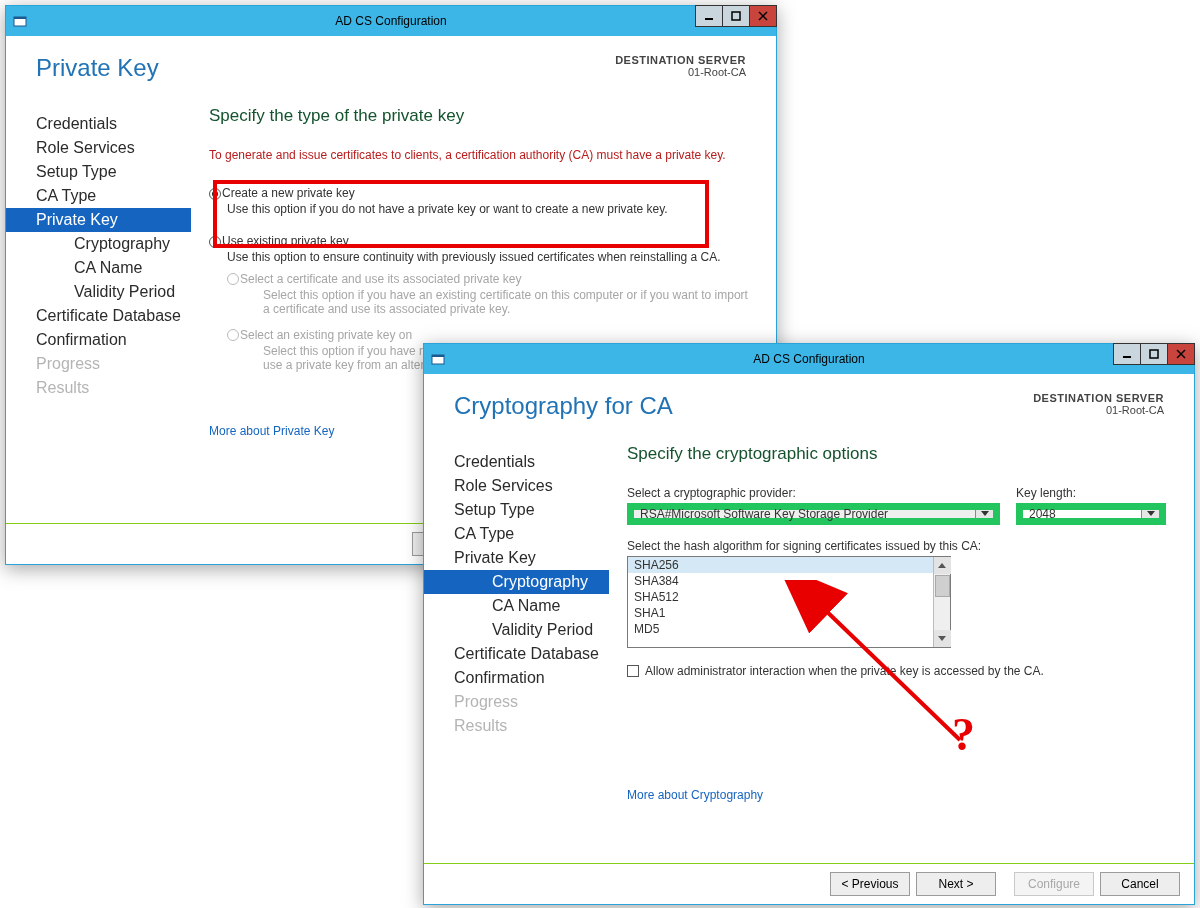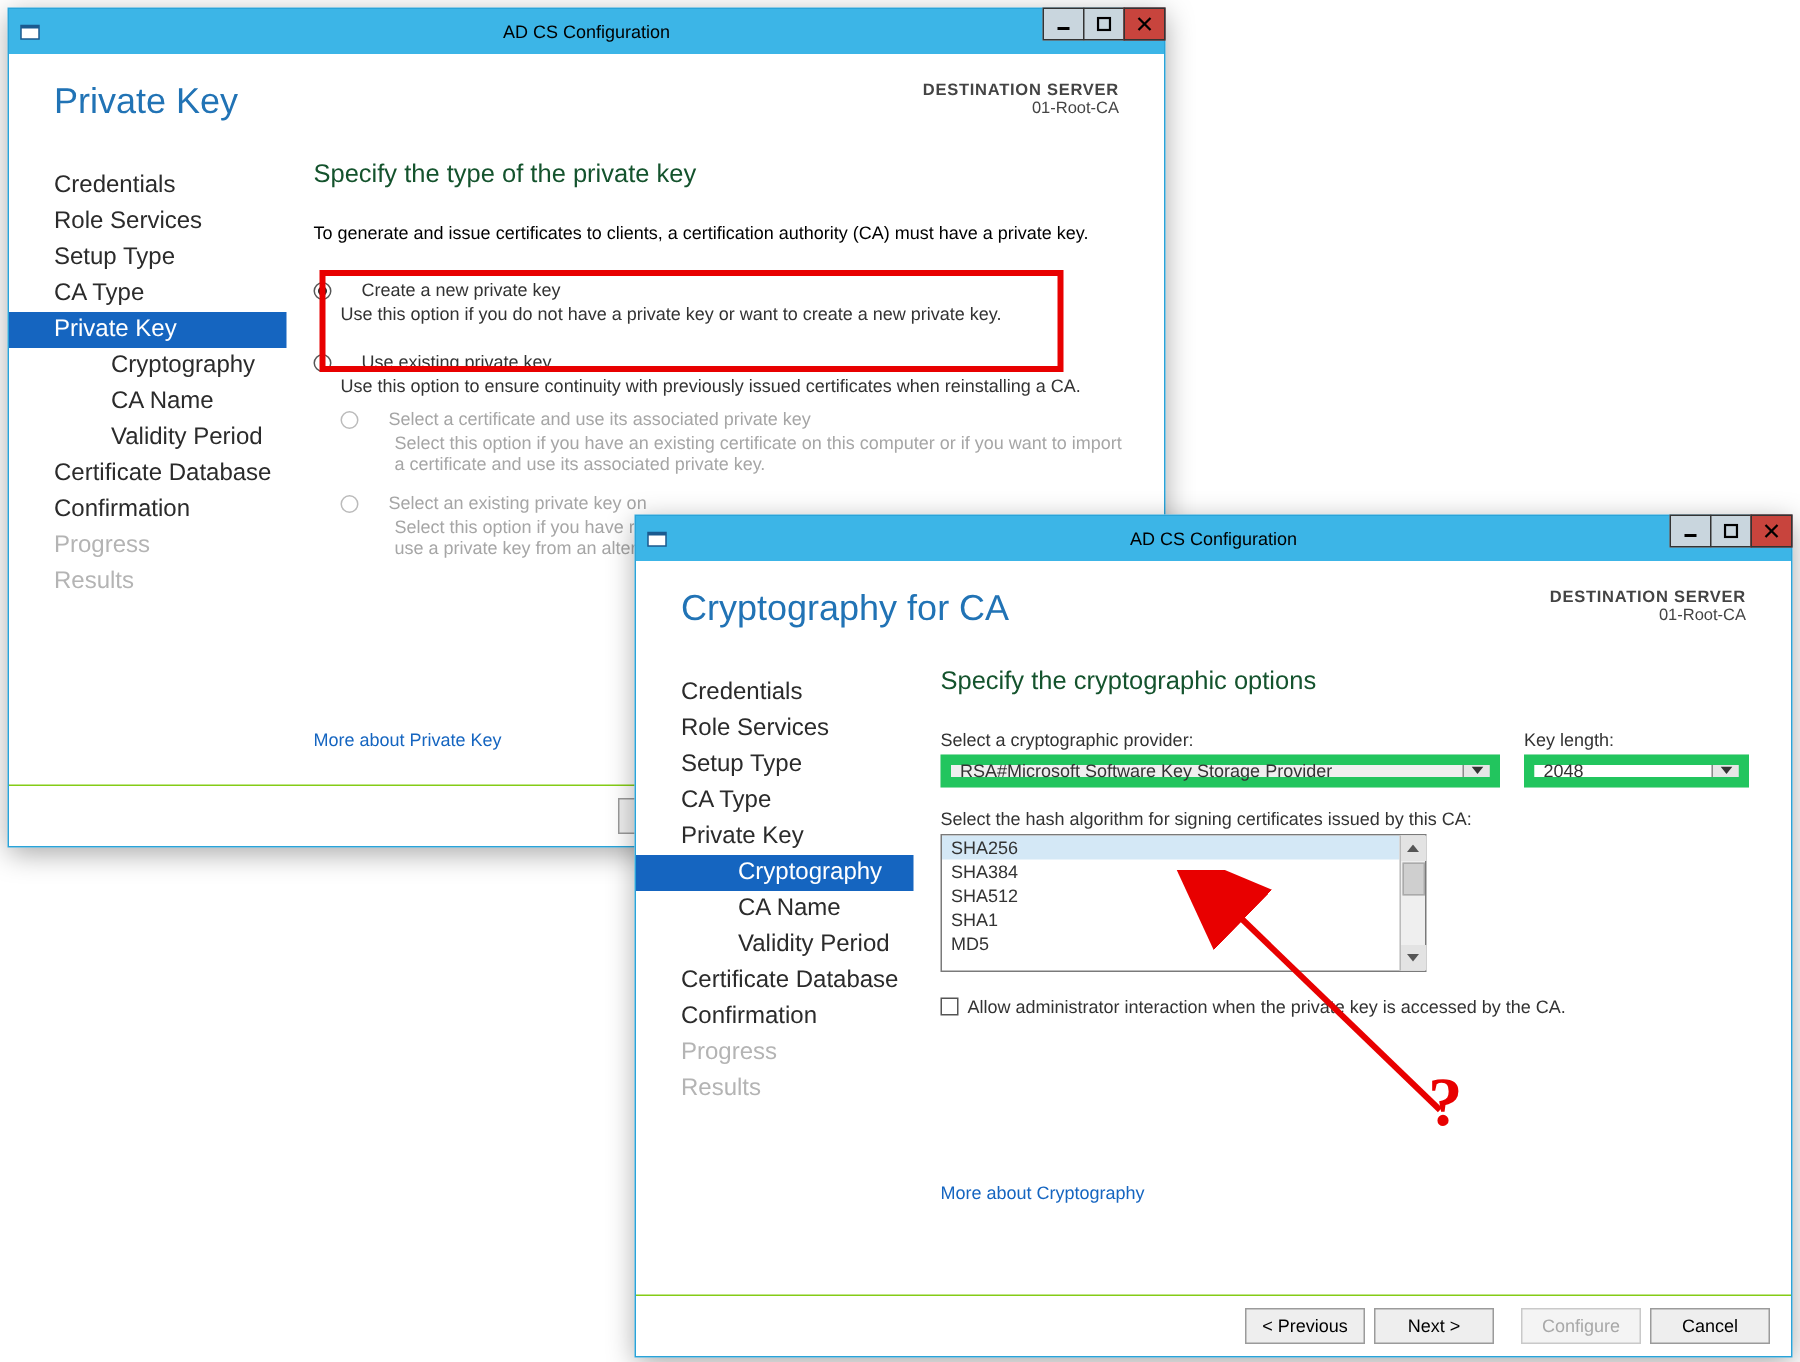--- a/index.html
+++ b/index.html
@@ -107,25 +107,25 @@
     font-size: 12px;
     color: #333;
     position: relative;
   }
   .section-title {
     font-size: 17px;
     font-weight: 300;
     color: #14532d;
     margin-bottom: 22px;
   }
-  .desc { margin-bottom: 24px; color: #000000; }
+  .desc { margin-bottom: 24px; color: #b91c1c; }
   .radio-row {
     display: flex;
-    align-items: flex-end;
-    gap: 20px;
+    align-items: center;
+    gap: 1px;
     margin-top: 6px;
   }
   .radio-dot {
     width: 12px; height: 12px;
     border: 1px solid #555;
     border-radius: 50%;
     background: #fff;
     display: inline-flex;
     align-items: center; justify-content: center;
     margin-top: 2px;
@@ -316,21 +316,21 @@
           <div class="opt-sub disabled" style="padding-left:36px;">Select this option if you have an existing certificate on this computer or if you want to import a certificate and use its associated private key.</div>
 
           <div class="radio-row" style="margin-top:10px;">
             <span class="radio-dot disabled"></span>
             <span class="opt-sub disabled" style="padding-left:0">Select an existing private key on</span>
           </div>
           <div class="opt-sub disabled" style="padding-left:36px; white-space:pre-line;">Select this option if you have reta
 use a private key from an alterna</div>
         </div>
 
-        <span class="link-more" style="margin-top:114px;">More about Private Key</span>
+        <span class="link-more" style="margin-top:52px;">More about Private Key</span>
       </div>
     </div>
     <div class="footer">
       <span class="btn">&lt; Previous</span>
       <span class="btn">Next &gt;</span>
       <span class="btn disabled" style="margin-left:12px;">Configure</span>
       <span class="btn">Cancel</span>
     </div>
   </div>
   <div class="highlight-box" style="left:207px; top:174px; width:496px; height:68px;"></div>

